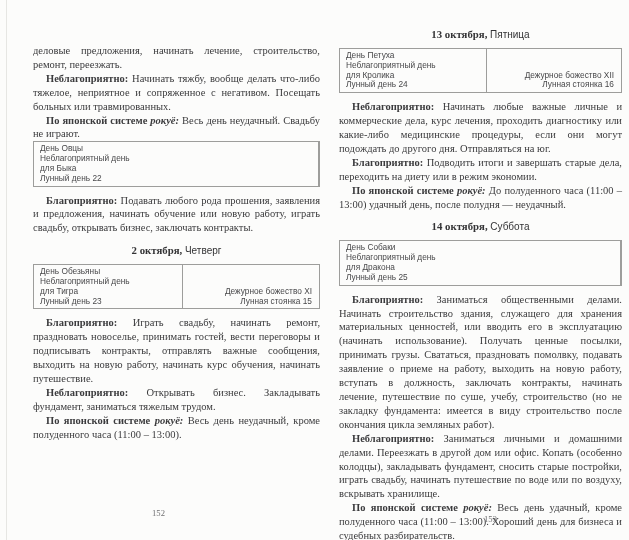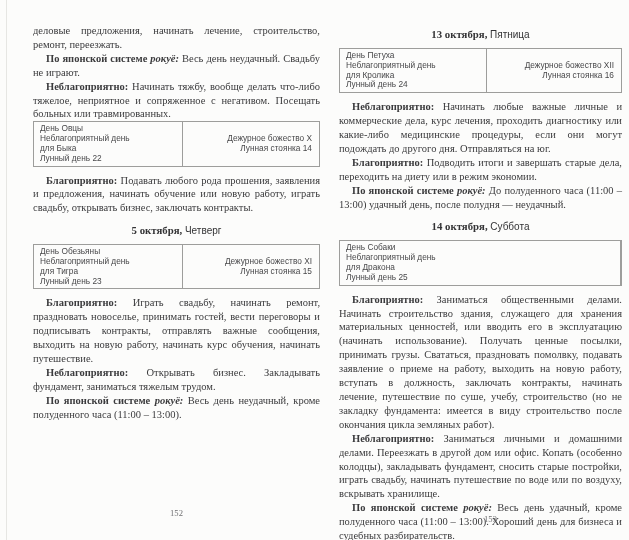--- a/index.html
+++ b/index.html
@@ -13,21 +13,21 @@
     overflow: hidden;
   }
   .scan-edge-left {
     position: absolute; left: 6px; top: 0; bottom: 0;
     width: 1px; background: #e6e6e3;
   }
   .page {
     position: absolute; top: 0;
     font-size: 10.5px; line-height: 13.9px;
   }
-  .page-left  { left: 33px;  width: 287px; padding-top: 24px; }
+  .page-left  { left: 33px;  width: 287px; padding-top: 24px; margin-top: 20px; }
   .page-right { left: 339px; width: 283px; padding-top: 28px; }
 
   p.para {
     margin: 0;
     text-align: justify;
   }
   .indent { text-indent: 13px; }
   .b  { font-weight: bold; }
   .bi { font-weight: bold; font-style: italic; }
 
@@ -48,20 +48,21 @@
   .info-table {
     display: flex;
     border: 1px solid #9d9d9b;
     font-family: "Liberation Sans", sans-serif;
     font-size: 8.3px;
     line-height: 9.8px;
     color: #48484a;
     margin: 0 0 7px 0;
     min-height: 40px;
     box-sizing: border-box;
+    align-items: flex-end;
   }
   .cell-left {
     flex: 1.12;
     padding: 2px 6px;
     border-right: 1px solid #9d9d9b;
     display: flex; flex-direction: column; justify-content: center;
   }
   .cell-right {
     flex: 1;
     padding: 2px 7px;
@@ -70,69 +71,65 @@
   }
   .cell-line { display: block; }
 
   .pagenum {
     position: absolute;
     font-size: 8.6px;
     color: #6f6f71;
     text-align: center;
     width: 287px;
   }
-  .pagenum-left  { left: 33px;  top: 508px; }
+  .pagenum-left  { left: 15px;  top: 508px; }
   .pagenum-right { left: 349px; top: 514px; width: 283px; }
 </style>
 </head>
 <body>
 
 <div class="screen">
   <div class="scan-edge-left"></div>
 
   <div class="page page-left">
 
     <p class="para">
       <span>деловые предложения, начинать лечение, строительство, ремонт, переезжать.</span>
     </p>
 
     <p class="para indent">
+      <span class="b">Неблагоприятно:</span>
+      <span>Начинать тяжбу, вообще делать что-либо тяжелое, неприятное и сопряженное с негативом. Посещать больных или травмированных.</span>
+    </p>
+
+    <p class="para indent">
       <span class="b">По японской системе</span>
       <span class="bi">рокуё:</span>
       <span>Весь день неудачный. Свадьбу не играют.</span>
-    </p>
-
-    <p class="para indent">
-      <span class="b">Неблагоприятно:</span>
-      <span>Начинать тяжбу, вообще делать что-либо тяжелое, неприятное и сопряженное с негативом. Посещать больных или травмированных.</span>
     </p>
 
 
     <div class="info-table">
       <div class="cell-left">
         <span class="cell-line">День Овцы</span>
         <span class="cell-line">Неблагоприятный день</span>
         <span class="cell-line">для Быка</span>
         <span class="cell-line">Лунный день 22</span>
       </div>
-      <div class="cell-right">
-        <span class="cell-line">Дежурное божество X</span>
-        <span class="cell-line">Лунная стоянка 14</span>
-      </div>
     </div>
 
     <p class="para indent">
       <span class="b">Благоприятно:</span>
       <span>Подавать любого рода прошения, заявления и предложения, начинать обучение или новую работу, играть свадьбу, открывать бизнес, заключать контракты.</span>
     </p>
 
 
 
     <h3 class="day-heading">
-      <span class="hd">5 октября,</span>
+      <span class="hd">2 октября,</span>
       <span class="hw">Четверг</span>
     </h3>
 
     <div class="info-table">
       <div class="cell-left">
         <span class="cell-line">День Обезьяны</span>
         <span class="cell-line">Неблагоприятный день</span>
         <span class="cell-line">для Тигра</span>
         <span class="cell-line">Лунный день 23</span>
       </div>

